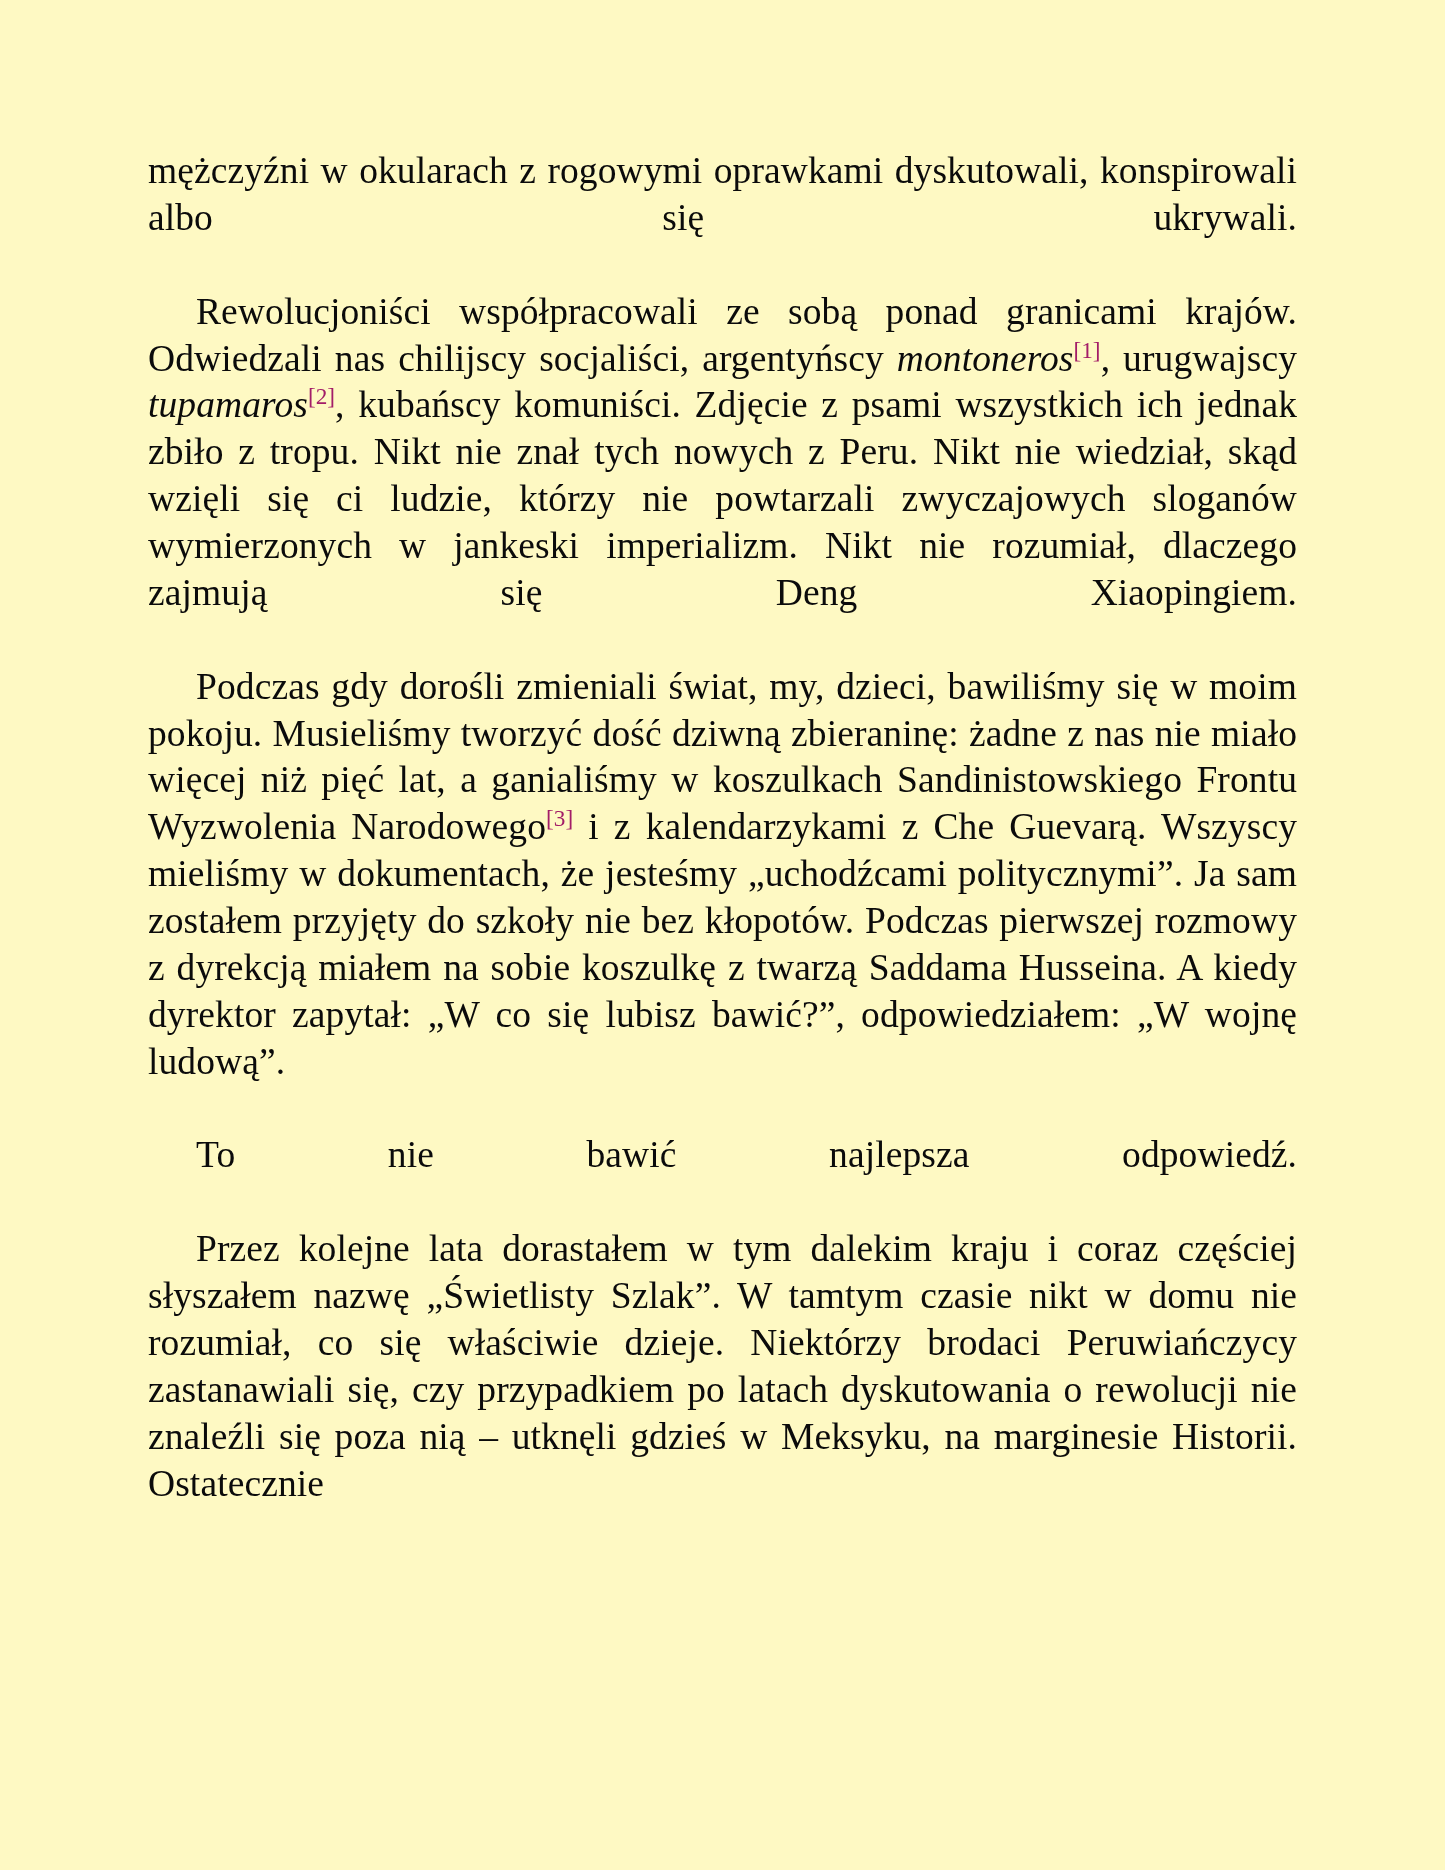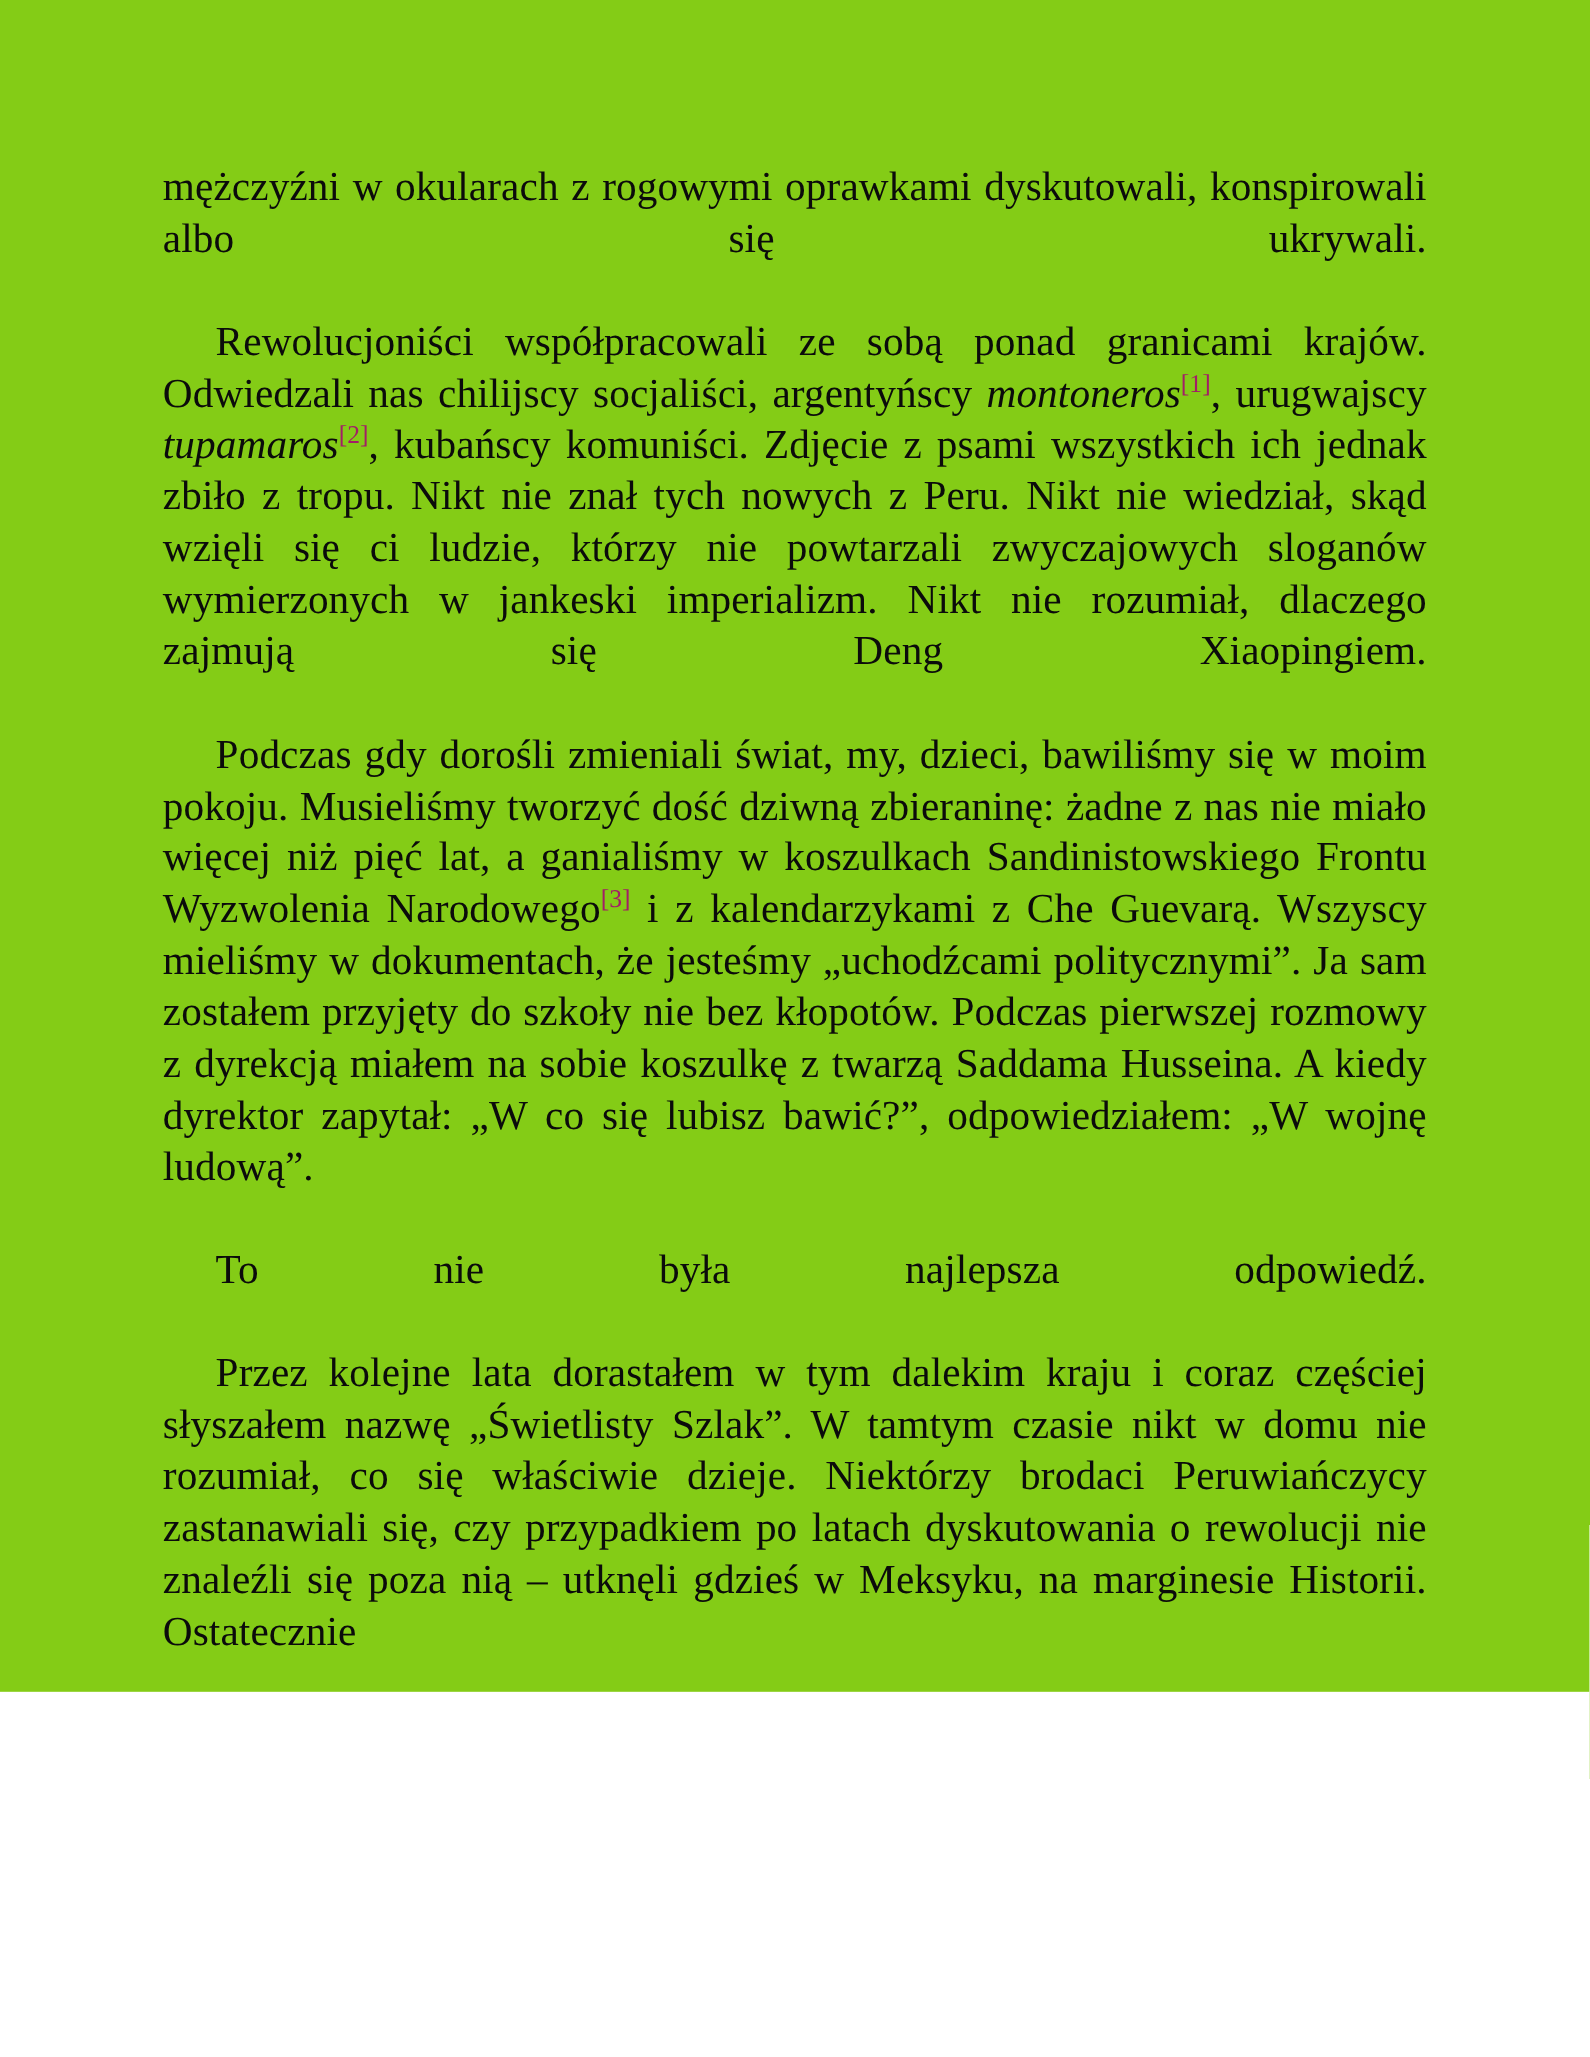--- a/index.html
+++ b/index.html
@@ -10,23 +10,23 @@
   body {
     width: 1445px;
     height: 1870px;
     font-family: "Liberation Serif", "DejaVu Serif", serif;
     color: #0b0b0b;
     overflow: hidden;
   }
   .page {
     box-sizing: border-box;
     width: 1445px;
-    height: 1538px;
+    height: 1870px;
     padding: 148px 148px 0 148px;
-    background: #84cc16;
+    background: #fef9c3;
   }
   .body-text {
     font-size: 37.5px;
     line-height: 1.25;
     text-align: justify;
     text-justify: inter-word;
     letter-spacing: 0.1px;
     word-spacing: 0.5px;
     -webkit-hyphens: none;
     hyphens: none;
@@ -57,16 +57,16 @@
   }
 </style>
 </head>
 <body>
 
 <div class="page">
   <div class="body-text" id="body-text">
       <p><span>mężczyźni w okularach z rogowymi oprawkami dyskutowali, konspirowali albo się ukrywali.</span></p>
       <p class="indented"><span>Rewolucjoniści współpracowali ze sobą ponad granicami krajów. Odwiedzali nas chilijscy socjaliści, argentyńscy </span><em>montoneros</em><a class="fn" href="#">[1]</a><span>, urugwajscy </span><em>tupamaros</em><a class="fn" href="#">[2]</a><span>, kubańscy komuniści. Zdjęcie z psami wszystkich ich jednak zbiło z tropu. Nikt nie znał tych nowych z Peru. Nikt nie wiedział, skąd wzięli się ci ludzie, którzy nie powtarzali zwyczajowych sloganów wymierzonych w jankeski imperializm. Nikt nie rozumiał, dlaczego zajmują się Deng Xiaopingiem.</span></p>
       <p class="indented"><span>Podczas gdy dorośli zmieniali świat, my, dzieci, bawiliśmy się w moim pokoju. Musieliśmy tworzyć dość dziwną zbieraninę: żadne z nas nie miało więcej niż pięć lat, a ganialiśmy w koszulkach Sandinistowskiego Frontu Wyzwolenia Narodowego</span><a class="fn" href="#">[3]</a><span> i z kalendarzykami z Che Guevarą. Wszyscy mieliśmy w dokumentach, że jesteśmy „uchodźcami politycznymi”. Ja sam zostałem przyjęty do szkoły nie bez kłopotów. Podczas pierwszej rozmowy z dyrekcją miałem na sobie koszulkę z twarzą Saddama Husseina. A kiedy dyrektor zapytał: „W co się lubisz bawić?”, odpowiedziałem: „W wojnę ludową”.</span></p>
-      <p class="indented"><span>To nie była najlepsza odpowiedź.</span></p>
+      <p class="indented"><span>To nie bawić najlepsza odpowiedź.</span></p>
       <p class="indented"><span>Przez kolejne lata dorastałem w tym dalekim kraju i coraz częściej słyszałem nazwę „Świetlisty Szlak”. W tamtym czasie nikt w domu nie rozumiał, co się właściwie dzieje. Niektórzy brodaci Peruwiańczycy zastanawiali się, czy przypadkiem po latach dyskutowania o rewolucji nie znaleźli się poza nią – utknęli gdzieś w Meksyku, na marginesie Historii. Ostatecznie</span></p>
     </div>
 </div>
 
 </body></html>

